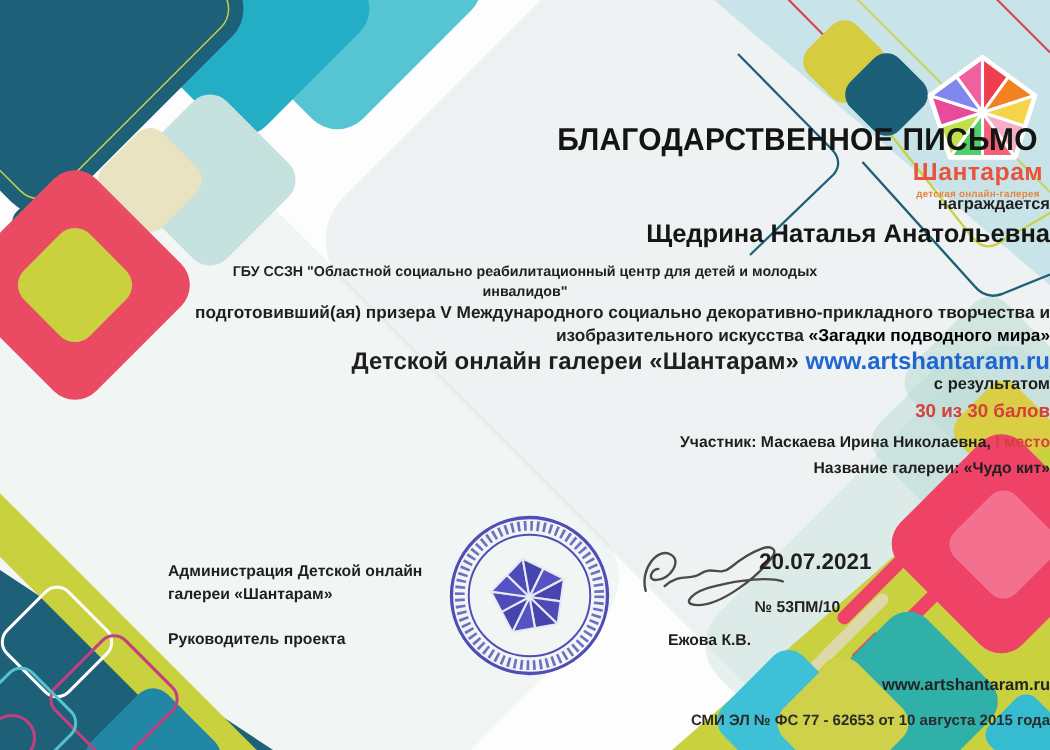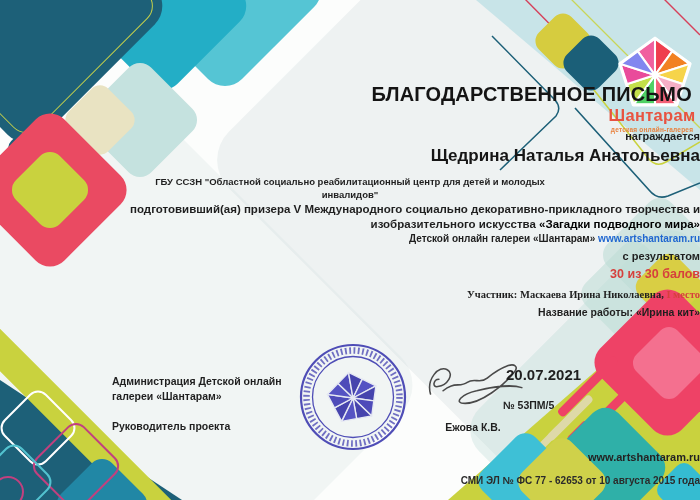--- a/index.html
+++ b/index.html
@@ -15,25 +15,25 @@
   .lines-overlay{position:absolute;left:0;top:0;z-index:2;pointer-events:none;}
   .txt{position:absolute;z-index:6;}
   #title{top:82px;font-size:21px;letter-spacing:.2px;color:#141414;}
   #title span{display:inline-block;transform:scaleX(.95);}
   #awarded{top:130px;font-size:11px;}
   #recipient{top:146px;font-size:17px;color:#161616;}
   #org{top:176px;left:140px;width:420px;font-size:9.5px;line-height:1.32;text-align:center;}
   #reason1{top:203px;font-size:11.5px;}
   #reason2{top:218px;font-size:11.5px;}
   #reason2 .contest{color:#000;}
-  #gallery{top:233px;font-size:10px;}
+  #gallery{top:233px;font-size:16px;}
   .link{color:var(--link-blue,#1f66d0);cursor:pointer;}
   #resultlbl{top:250px;font-size:11px;}
   #resultval{top:267px;font-size:12.5px;color:var(--accent-red,#d6403c);}
-  #participant{top:289px;font-size:10.5px;font-family:Liberation Serif, serif;}
+  #participant{top:289px;font-size:10.5px;}
   #participant .place{color:var(--accent-red,#d6403c);}
   #work{top:306px;font-size:10.5px;}
   #adminblock{left:112px;top:374px;width:178px;font-size:10.5px;line-height:1.45;}
   #roleblock{left:112px;top:420px;font-size:10.5px;}
   #signer{left:418px;top:421px;width:110px;text-align:center;font-size:10.5px;}
   #dateblock{left:506px;top:366px;font-size:15px;}
   #numblock{left:503px;top:399px;font-size:10.5px;}
   #siteline{top:451px;font-size:11px;color:#232323;}
   #smiline{top:475px;font-size:10px;color:#2b2b2b;}
   #logoname{left:598px;top:106px;width:108px;text-align:center;font-size:16.5px;color:var(--logo-red,#e85340);letter-spacing:.3px;}
@@ -126,21 +126,21 @@
   <div class="txt ctr" id="recipient">Щедрина Наталья Анатольевна</div>
   <div class="txt" id="org">ГБУ ССЗН "Областной социально реабилитационный центр для детей и молодых инвалидов"</div>
 
   <div class="txt ctr" id="reason1">подготовивший(ая) призера V Международного социально декоративно-прикладного творчества и</div>
   <div class="txt ctr" id="reason2"><span>изобразительного искусства </span><span class="contest">«Загадки подводного мира»</span></div>
   <div class="txt ctr" id="gallery"><span>Детской онлайн галереи «Шантарам» </span><span class="link">www.artshantaram.ru</span></div>
 
   <div class="txt ctr" id="resultlbl">с результатом</div>
   <div class="txt ctr" id="resultval">30 из 30 балов</div>
   <div class="txt ctr" id="participant"><span>Участник: Маскаева Ирина Николаевна, </span><span class="place">I место</span></div>
-  <div class="txt ctr" id="work">Название работы: «Ирина кит»</div>
+  <div class="txt ctr" id="work">Название галереи: «Чудо кит»</div>
 
   <div class="txt" id="roleblock">Руководитель проекта</div>
   <div class="txt" id="adminblock">Администрация Детской онлайн галереи «Шантарам»</div>
 
   <svg class="stamp" width="110" height="110" viewBox="0 0 110 110">
     <circle cx="55" cy="55" r="52" fill="none" stroke="#4341b2" stroke-width="2.2"></circle>
     <circle cx="55" cy="55" r="40.5" fill="none" stroke="#4341b2" stroke-width="1.3"></circle>
     <circle cx="55" cy="55" r="46.5" fill="none" stroke="#4341b2" stroke-width="6.5" stroke-dasharray="1.8 2.5" opacity=".8"></circle>
     <g transform="rotate(-10 55 56)" stroke="#e6e9f3" stroke-width="1.4" stroke-linejoin="round">
       <polygon points="55,56 42.65,39 55,30" fill="#423fb5"></polygon>
@@ -155,18 +155,18 @@
       <polygon points="55,56 30.3,48 42.65,39" fill="#4a47c0"></polygon>
     </g>
   </svg>
 
   <svg class="sig" width="105" height="58" viewBox="0 0 100 55">
     <path d="M10 36 C 6 22 18 8 26 13 C 33 17 26 28 17 29 C 11 30 13 22 18 22 M 22 33 C 32 24 38 30 45 25 C 52 20 57 27 64 21 C 70 16 76 12 84 9 C 90 7 94 10 90 15 C 80 28 58 45 43 45 C 31 45 40 36 54 33 C 70 29 88 27 97 30" fill="none" stroke="#4a4a4a" stroke-width="1.5" stroke-linecap="round"></path>
   </svg>
   <div class="txt" id="signer">Ежова К.В.</div>
 
   <div class="txt" id="dateblock">20.07.2021</div>
-  <div class="txt" id="numblock">№ 53ПМ/5</div>
+  <div class="txt" id="numblock">№ 53ПМ/10</div>
 
   <div class="txt ctr" id="siteline">www.artshantaram.ru</div>
   <div class="txt ctr" id="smiline">СМИ ЭЛ № ФС 77 - 62653 от 10 августа 2015 года</div>
 
 </div>
 
 </body></html>

